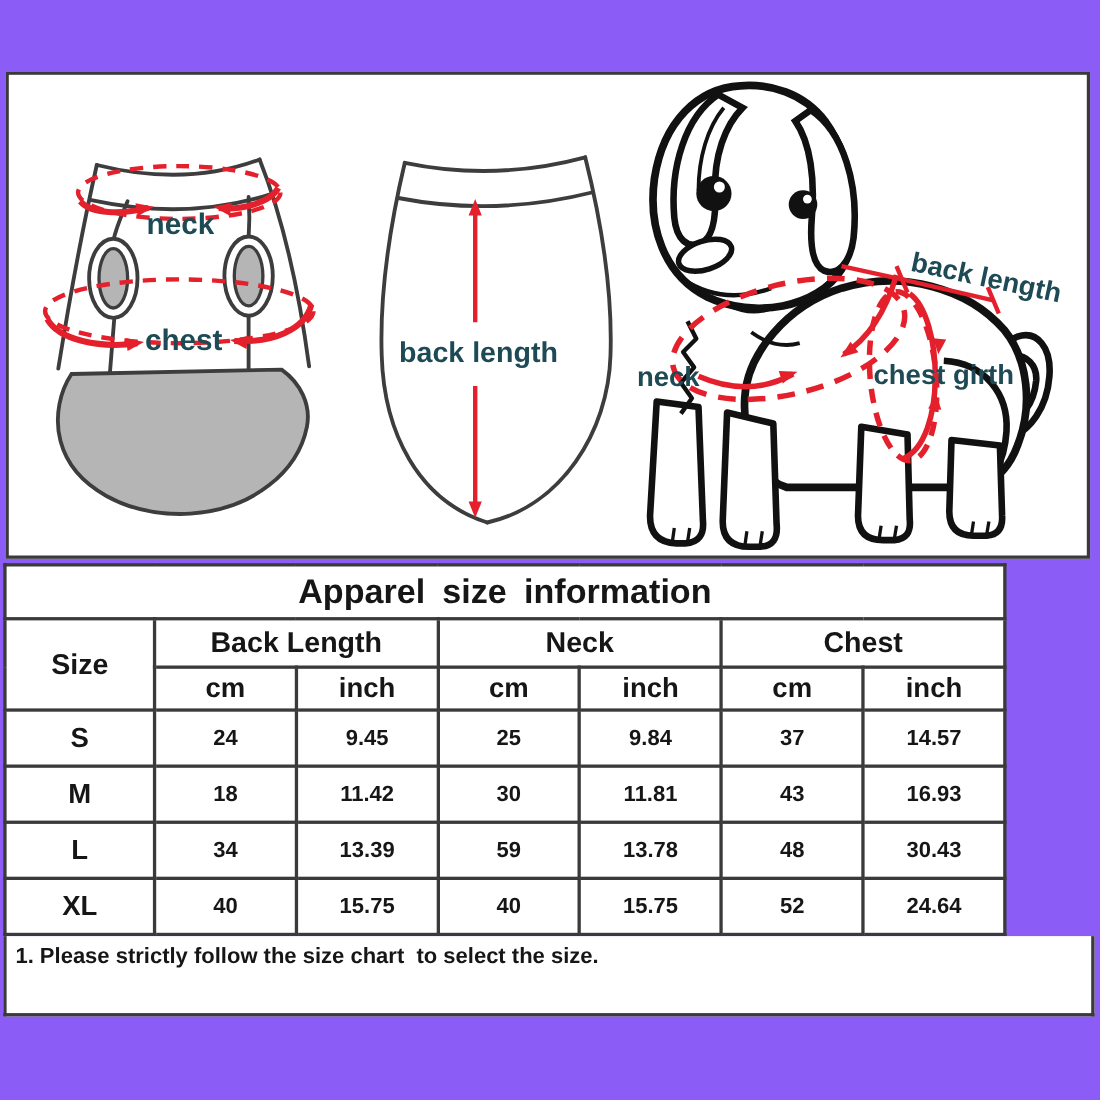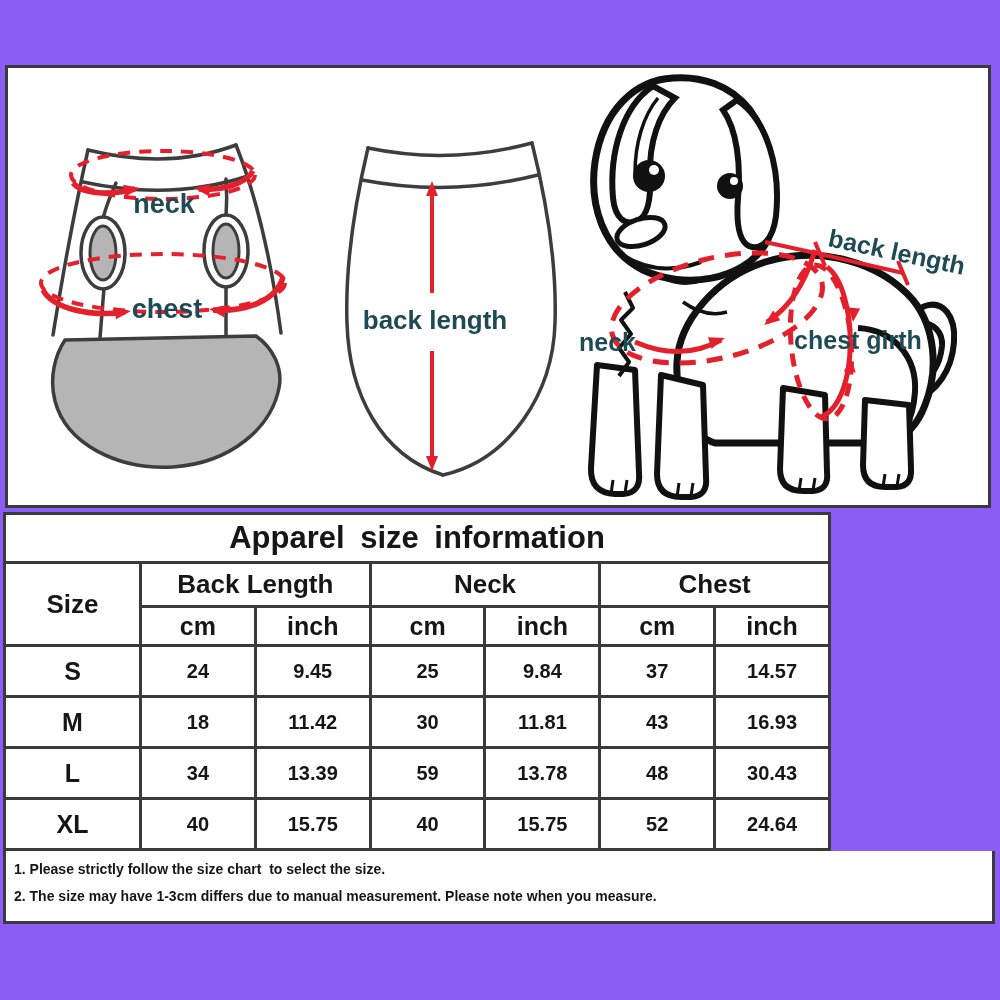--- a/index.html
+++ b/index.html
@@ -13,40 +13,40 @@
   }
   .illustration-panel svg{position:absolute;}
   .svg-garment-front{left:13px;top:55px;}
   .svg-garment-back{left:327px;top:55px;}
   .svg-dog{left:557px;top:2px;}
   .diagram-label{
     font-family:"Liberation Sans", sans-serif;font-weight:bold;fill:#1d4a54;
   }
   .table-block{position:absolute;left:3px;top:512px;width:992px;}
   table.size-table{
-    border-collapse:collapse;width:828px;table-layout:fixed;
+    border-collapse:collapse;width:912px;table-layout:fixed;
   }
   table.size-table td{
     border:3px solid #3a3a3a;text-align:center;vertical-align:middle;
     font-weight:bold;color:#161616;padding:0;background:#fff;
   }
   td.title-cell{
     background:#bdd7ee;height:46px;font-size:31px;word-spacing:7px;letter-spacing:0px;
   }
   td.group-cell{height:41px;font-size:26px;}
   td.size-head-cell{font-size:26px;}
   td.unit-cell{height:36px;font-size:25px;}
   td.size-cell{height:48px;font-size:25px;}
   td.value-cell{height:48px;font-size:20px;}
   .notes{
     border:3px solid #3a3a3a;border-top:none;background:#fff;
     padding:5px 8px 10px 8px;min-height:55px;
   }
   .note-line{
-    font-size:14px;font-weight:bold;line-height:27px;color:#161616;white-space:pre-wrap;
+    font-size:20px;font-weight:bold;line-height:27px;color:#161616;white-space:pre-wrap;
   }
 </style>
 </head>
 <body>
 
 <div class="canvas">
 
   <div class="illustration-panel">
 
     <svg class="svg-garment-front" width="300" height="370" viewBox="0 0 300 370">
@@ -239,17 +239,16 @@
           <td class="value-cell">40</td>
           <td class="value-cell">15.75</td>
           <td class="value-cell">52</td>
           <td class="value-cell">24.64</td>
         </tr>
       </tbody>
     </table>
 
     <div class="notes">
       <div class="note-line">1. Please strictly follow the size chart  to select the size.</div>
-      <div class="note-line">2. The size may have 1-3cm differs due to manual measurement. Please note when you measure.</div>
     </div>
   </div>
 
 </div>
 
 </body></html>

